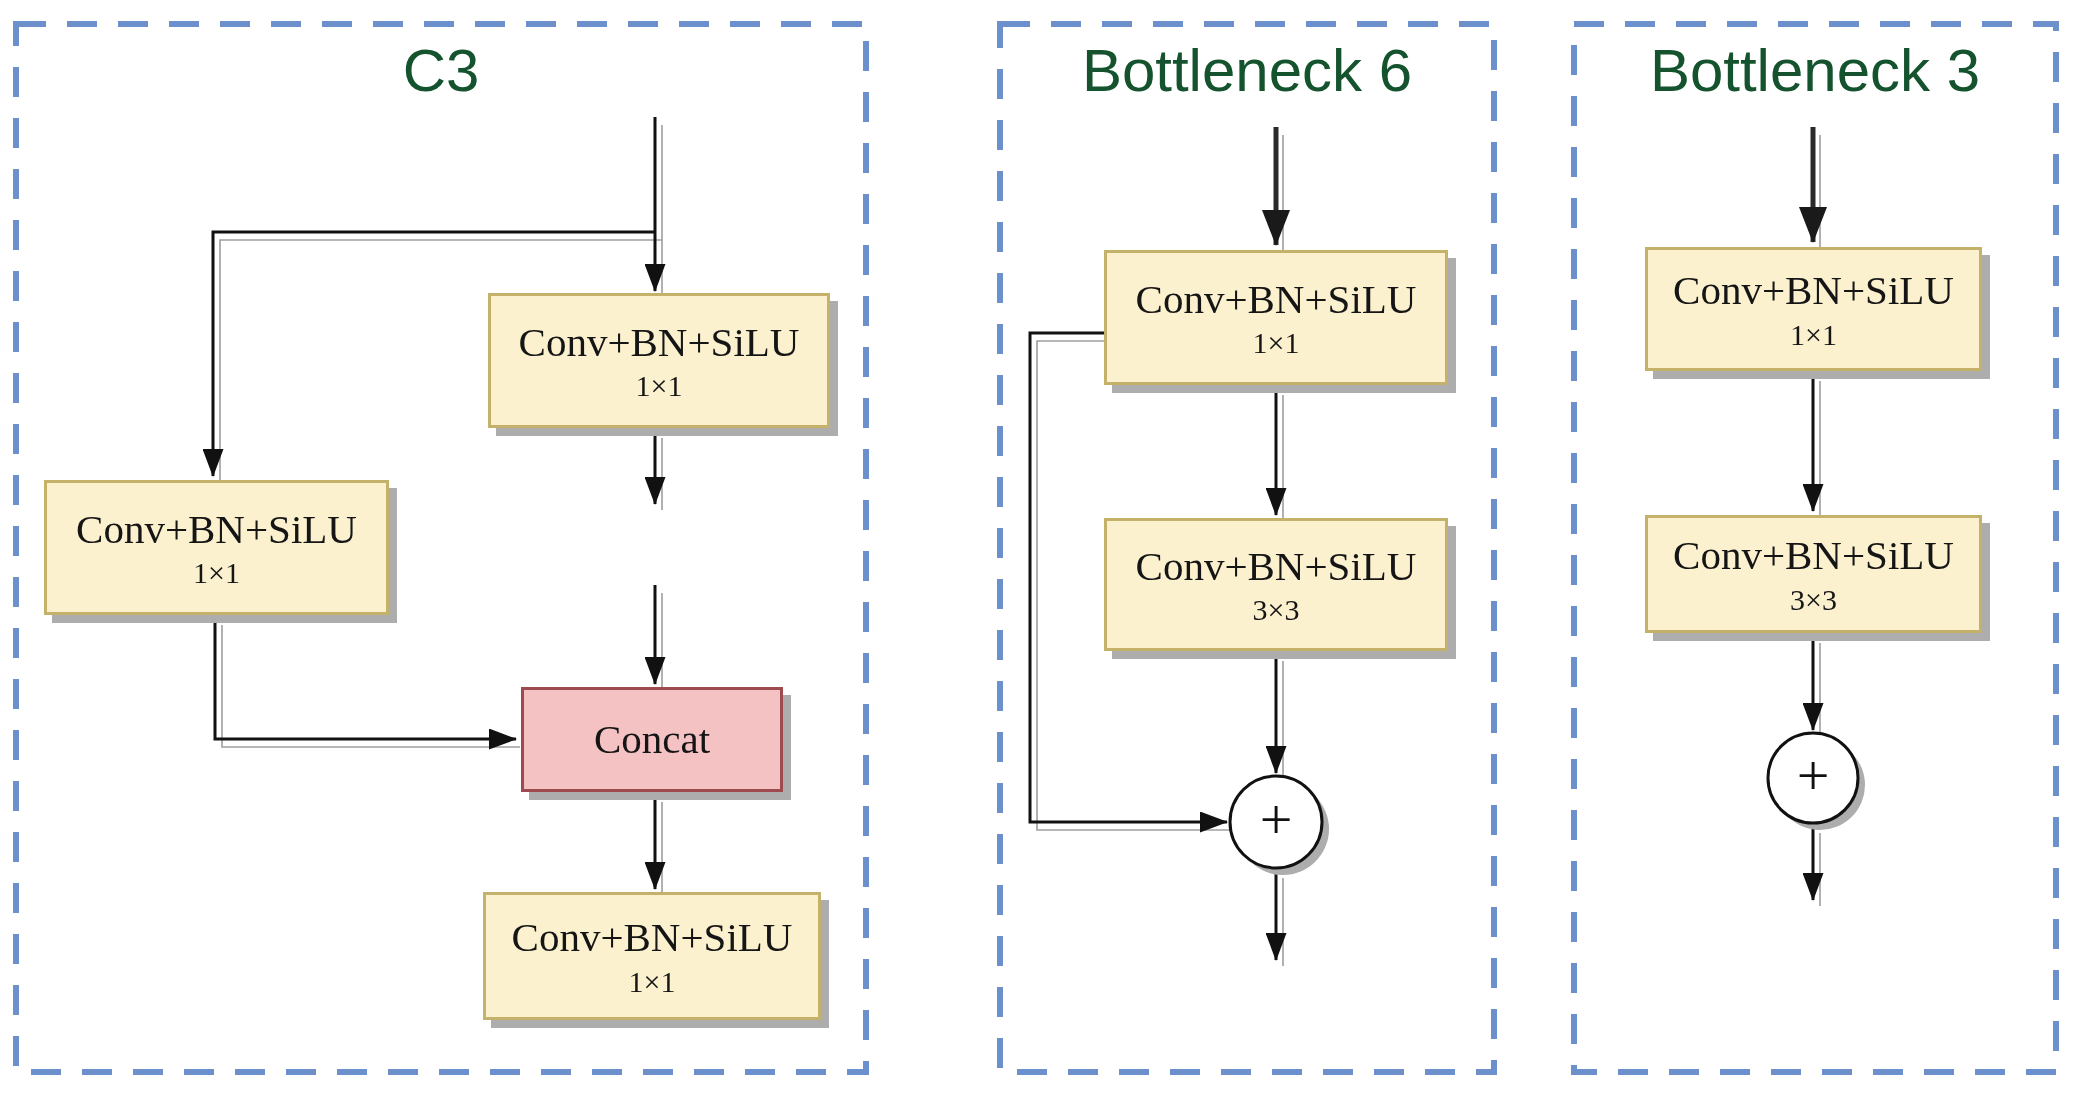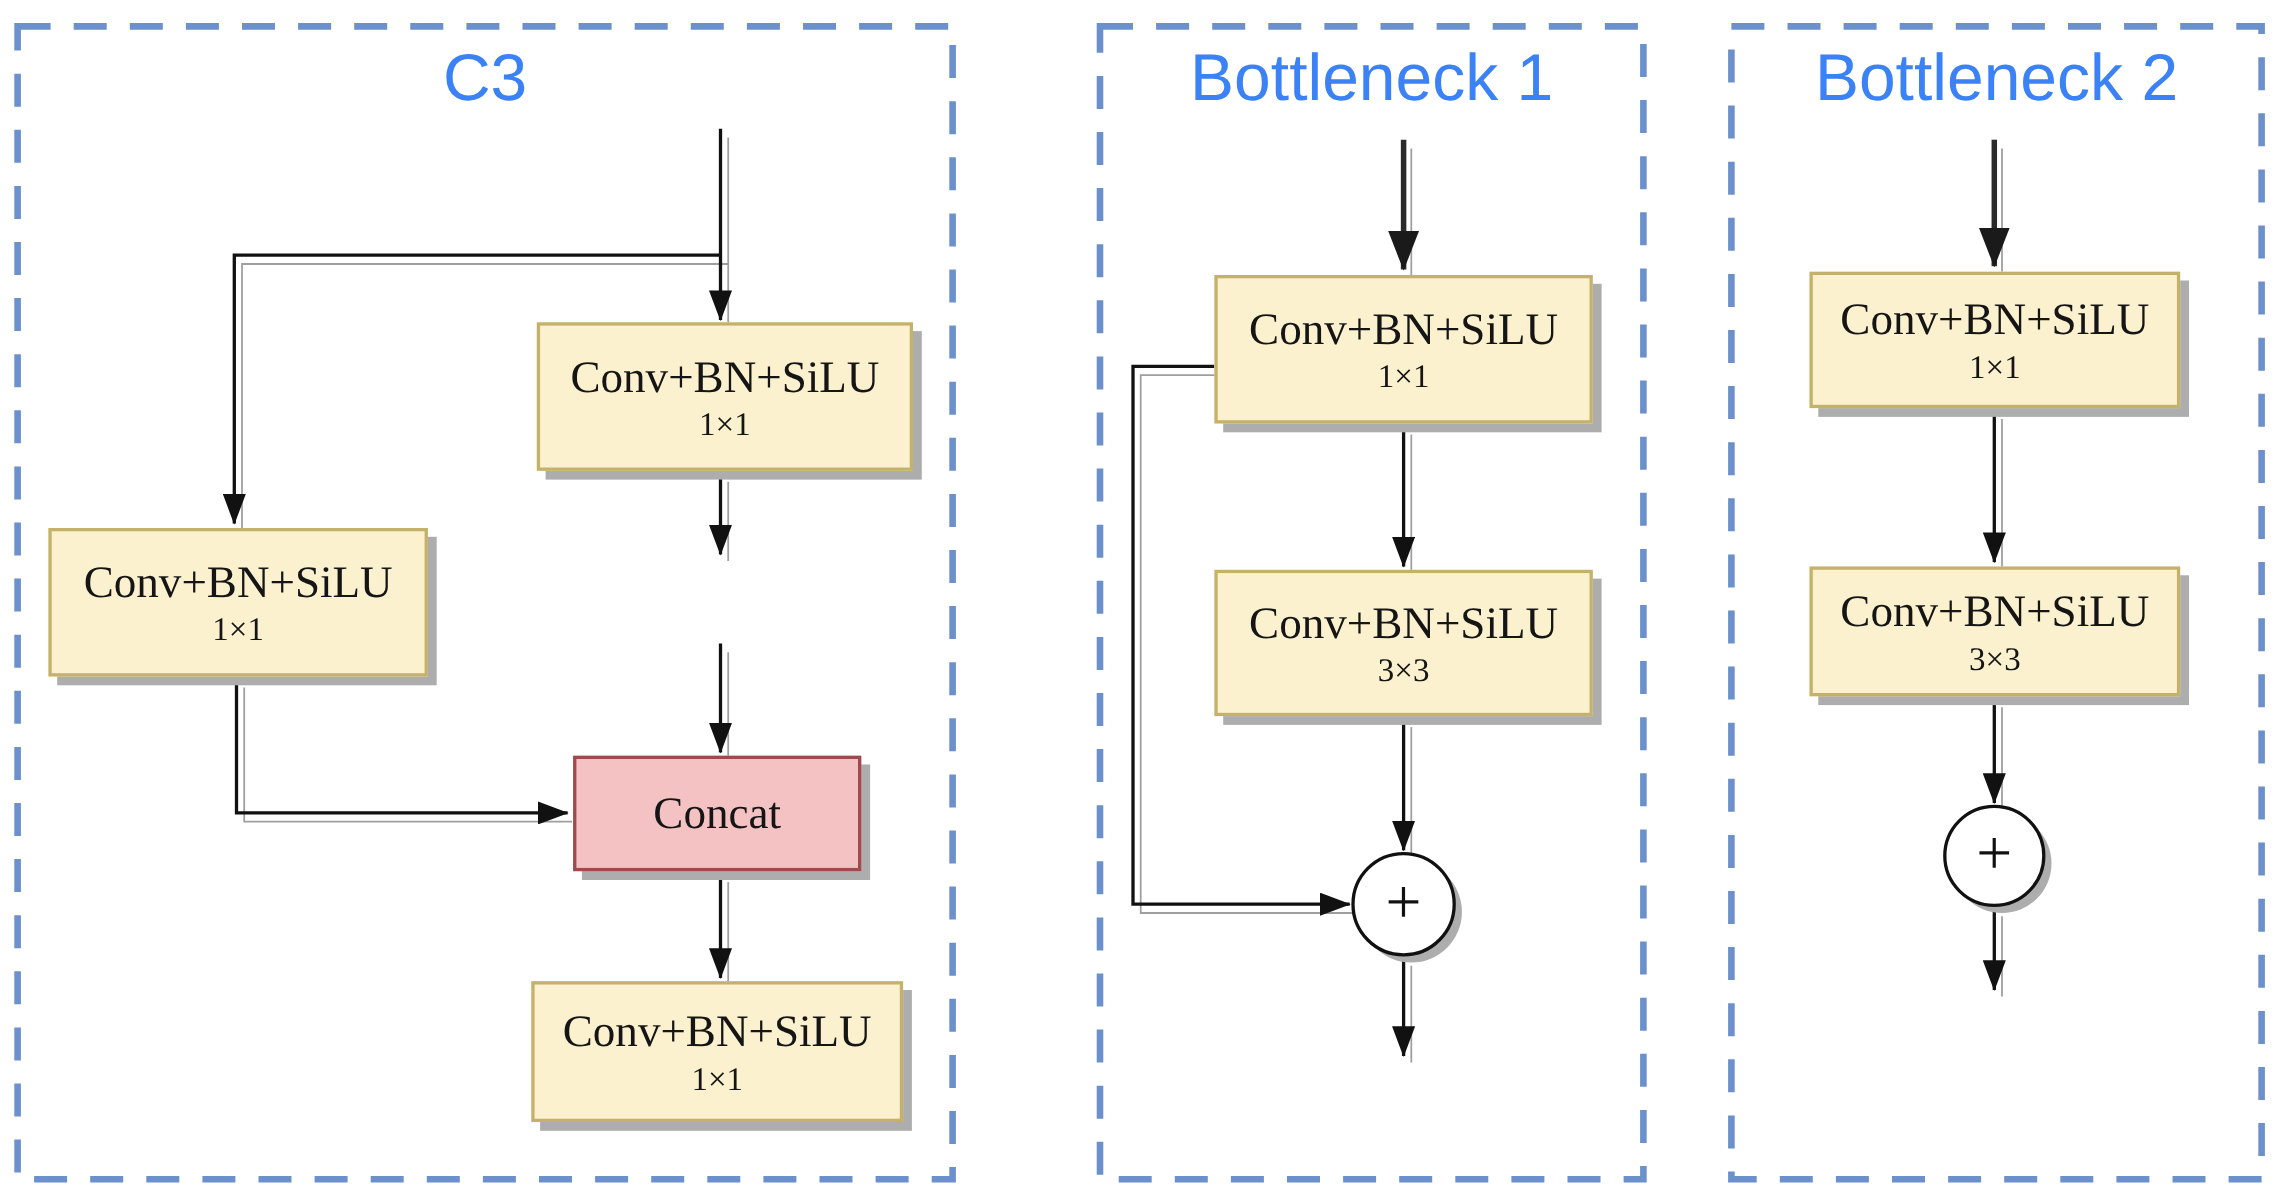--- a/index.html
+++ b/index.html
@@ -22,21 +22,21 @@
   .echo { fill: none; stroke: #9E9E9E; stroke-width: 1.6; }
   .conn { fill: none; stroke: var(--arrow, #111111); stroke-width: 3; }
   .conn-thick { fill: none; stroke: #2a2a2a; stroke-width: 5; }
   .node-shadow { fill: var(--shadow, #ADADAD); }
   .add-circle { fill: #ffffff; stroke: var(--arrow, #111111); stroke-width: 3; }
 
   .title {
     position: absolute;
     font-family: "Liberation Sans", "DejaVu Sans", sans-serif;
     font-size: 60px;
-    color: #3b82f6;
+    color: #14532d;
     text-align: center;
     line-height: 70px;
     white-space: nowrap;
   }
   .box {
     position: absolute;
     box-sizing: border-box;
     display: flex;
     flex-direction: column;
     align-items: center;
@@ -118,22 +118,22 @@
     <path class="conn" d="M1813,635 V730" marker-end="url(#ah)"></path>
     <path class="conn" d="M1813,825 V900" marker-end="url(#ah)"></path>
 
     <circle class="node-shadow" cx="1283" cy="829" r="46"></circle>
     <circle class="add-circle" cx="1276" cy="822" r="46"></circle>
     <circle class="node-shadow" cx="1820" cy="785" r="45"></circle>
     <circle class="add-circle" cx="1813" cy="778" r="45"></circle>
   </svg>
 
   <div class="title" style="left:16px; top:36px; width:850px;">C3</div>
-  <div class="title" style="left:1000px; top:36px; width:494px;">Bottleneck 1</div>
-  <div class="title" style="left:1574px; top:36px; width:482px;">Bottleneck 2</div>
+  <div class="title" style="left:1000px; top:36px; width:494px;">Bottleneck 6</div>
+  <div class="title" style="left:1574px; top:36px; width:482px;">Bottleneck 3</div>
 
   <div class="box conv" style="left:488px; top:293px; width:342px; height:135px;">
     <div class="l1">Conv+BN+SiLU</div>
     <div class="l2">1×1</div>
   </div>
   <div class="box conv" style="left:44px; top:480px; width:345px; height:135px;">
     <div class="l1">Conv+BN+SiLU</div>
     <div class="l2">1×1</div>
   </div>
   <div class="box pink single" style="left:521px; top:687px; width:262px; height:105px;">

